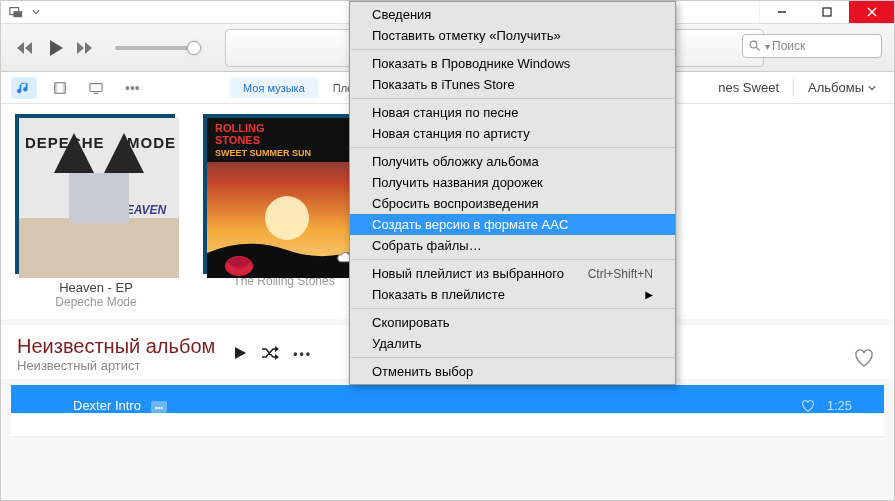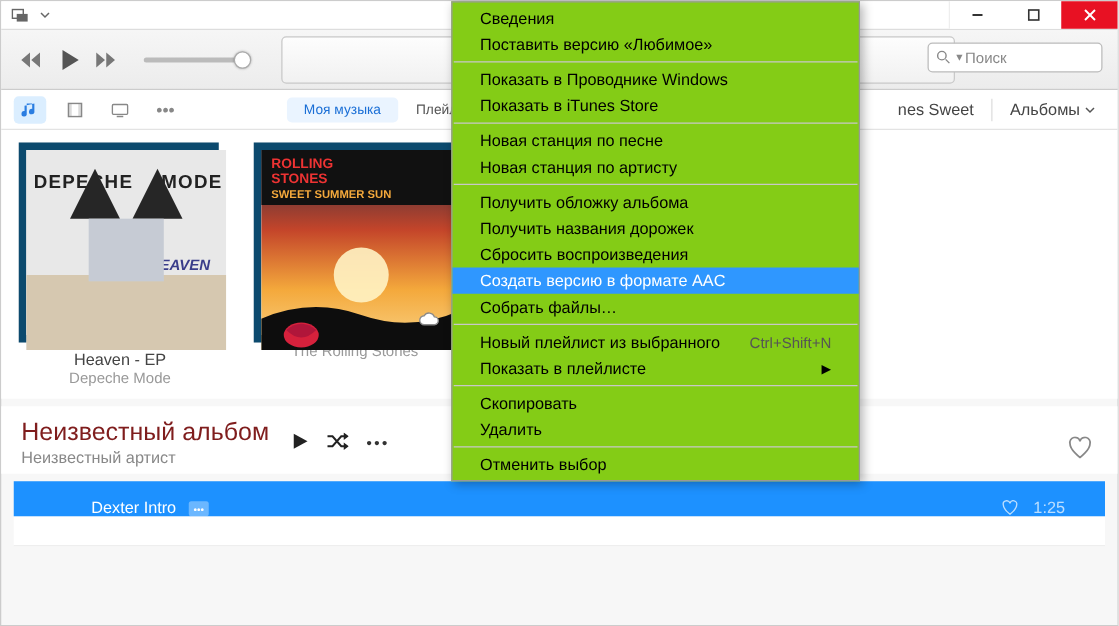--- a/index.html
+++ b/index.html
@@ -31,39 +31,39 @@
   .more-dots { color: #888; font-size: 14px; padding: 0 6px; }
   .center-tabs { position: absolute; left: 50%; transform: translateX(-50%); display: flex; gap: 0; margin-left:-140px; }
   .tab { padding: 4px 14px; color: #555; font-size: 11px; }
   .tab.active { background: #eaf4ff; color: #1b6fd6; border-radius: 4px; }
   .right-link { margin-left: auto; color: #444; font-size: 13px; padding-right: 8px; }
   .right-drop { color: #444; font-size: 13px; padding: 0 8px; display:flex; align-items:center; gap:4px; }
   
   .content { padding: 10px 14px; background: #fff; }
   .album-row { display: flex; gap: 26px; }
   .album { width: 162px; text-align: center; }
-  .cover { width: 160px; height: 160px; border: 6px solid #0c4a6e; background: #eee; position: relative; display:block; }
+  .cover { width: 160px; height: 160px; border: 4px solid #0c4a6e; background: #eee; position: relative; display:block; }
   .album .title { margin-top: 6px; color: #444; font-size: 13px; }
   .album .artist { color: #999; font-size: 12px; }
   .cloud { position: absolute; right: 5px; bottom: 5px; width: 18px; height: 14px; }
   
   .album-header { background: #fff; padding: 10px 16px 6px 16px; display: flex; align-items: center; position: relative; margin-top: 6px; }
   .album-header .titles { display:flex; flex-direction:column; }
   .album-header h2 { font-size: 20px; font-weight: 400; color: #7f1d1d; }
   .album-header .sub { color: #888; font-size: 13px; }
   .hdr-icons { display:flex; align-items:center; gap:14px; margin-left: 18px; color:#333; }
   .heart { position:absolute; right:20px; top:24px; }
   
   .track { background: #1d91ff; color: #fff; height: 28px; display: flex; align-items: flex-end; padding: 0 32px; margin: 6px 10px 0 10px; font-size: 13px; position: relative; }
   .track .name { margin-left: 30px; }
   .track .badge { margin-left: 10px; width: 16px; height: 12px; border-radius: 2px; background: rgba(255,255,255,.35); display:flex; align-items:center; justify-content:center; font-size:8px;}
   .track .right { margin-left: auto; display: flex; align-items: center; gap: 12px; color: rgba(255,255,255,.7); }
   .track-under { height: 24px; background:#fff; margin:0 10px; border-bottom:1px solid #eee;}
   
-  .menu { position: absolute; left: 360px; top: 0; width: 327px; background: #84cc16; border: 1px solid #999; box-shadow: 2px 2px 8px rgba(0,0,0,.3); z-index: 50; padding: 2px 0; font-size: 13px; }
+  .menu { position: absolute; left: 348px; top: 0; width: 327px; background: #e5e5e5; border: 1px solid #999; box-shadow: 2px 2px 8px rgba(0,0,0,.3); z-index: 50; padding: 2px 0; font-size: 13px; }
   .menu .item { padding: 3px 22px; color: #000; white-space: nowrap; display:flex; justify-content:space-between; align-items:center; }
   .menu .item.hover { background: #2f97ff; color: #fff; }
   .menu hr { border: none; border-top: 1px solid #c8c8c8; margin: 3px 1px; }
   .menu .shortcut { color: #555; font-size: 12px; }
   .menu .arrow { font-size: 10px; }
   .divider-v { width:1px; height:18px; background:#ddd; margin:0 6px;}
 </style>
 </head>
 <body>
 <div class="app">
@@ -245,21 +245,21 @@
     <svg width="14" height="12" viewBox="0 0 20 18">
           <path d="M10 17 C10 17 2 11 2 6 A4 4 0 0 1 10 4 A4 4 0 0 1 18 6 C18 11 10 17 10 17 Z" fill="none" stroke="rgba(255,255,255,.7)" stroke-width="1.6"></path>
         </svg>
     <span>1:25</span>
   </span>
 </div>
 <div class="track-under"></div>
 
 <div class="menu">
   <div class="item">Сведения</div>
-  <div class="item">Поставить версию «Любимое»</div>
+  <div class="item">Поставить отметку «Получить»</div>
   <hr>
   <div class="item">Показать в Проводнике Windows</div>
   <div class="item">Показать в iTunes Store</div>
   <hr>
   <div class="item">Новая станция по песне</div>
   <div class="item">Новая станция по артисту</div>
   <hr>
   <div class="item">Получить обложку альбома</div>
   <div class="item">Получить названия дорожек</div>
   <div class="item">Сбросить воспроизведения</div>

